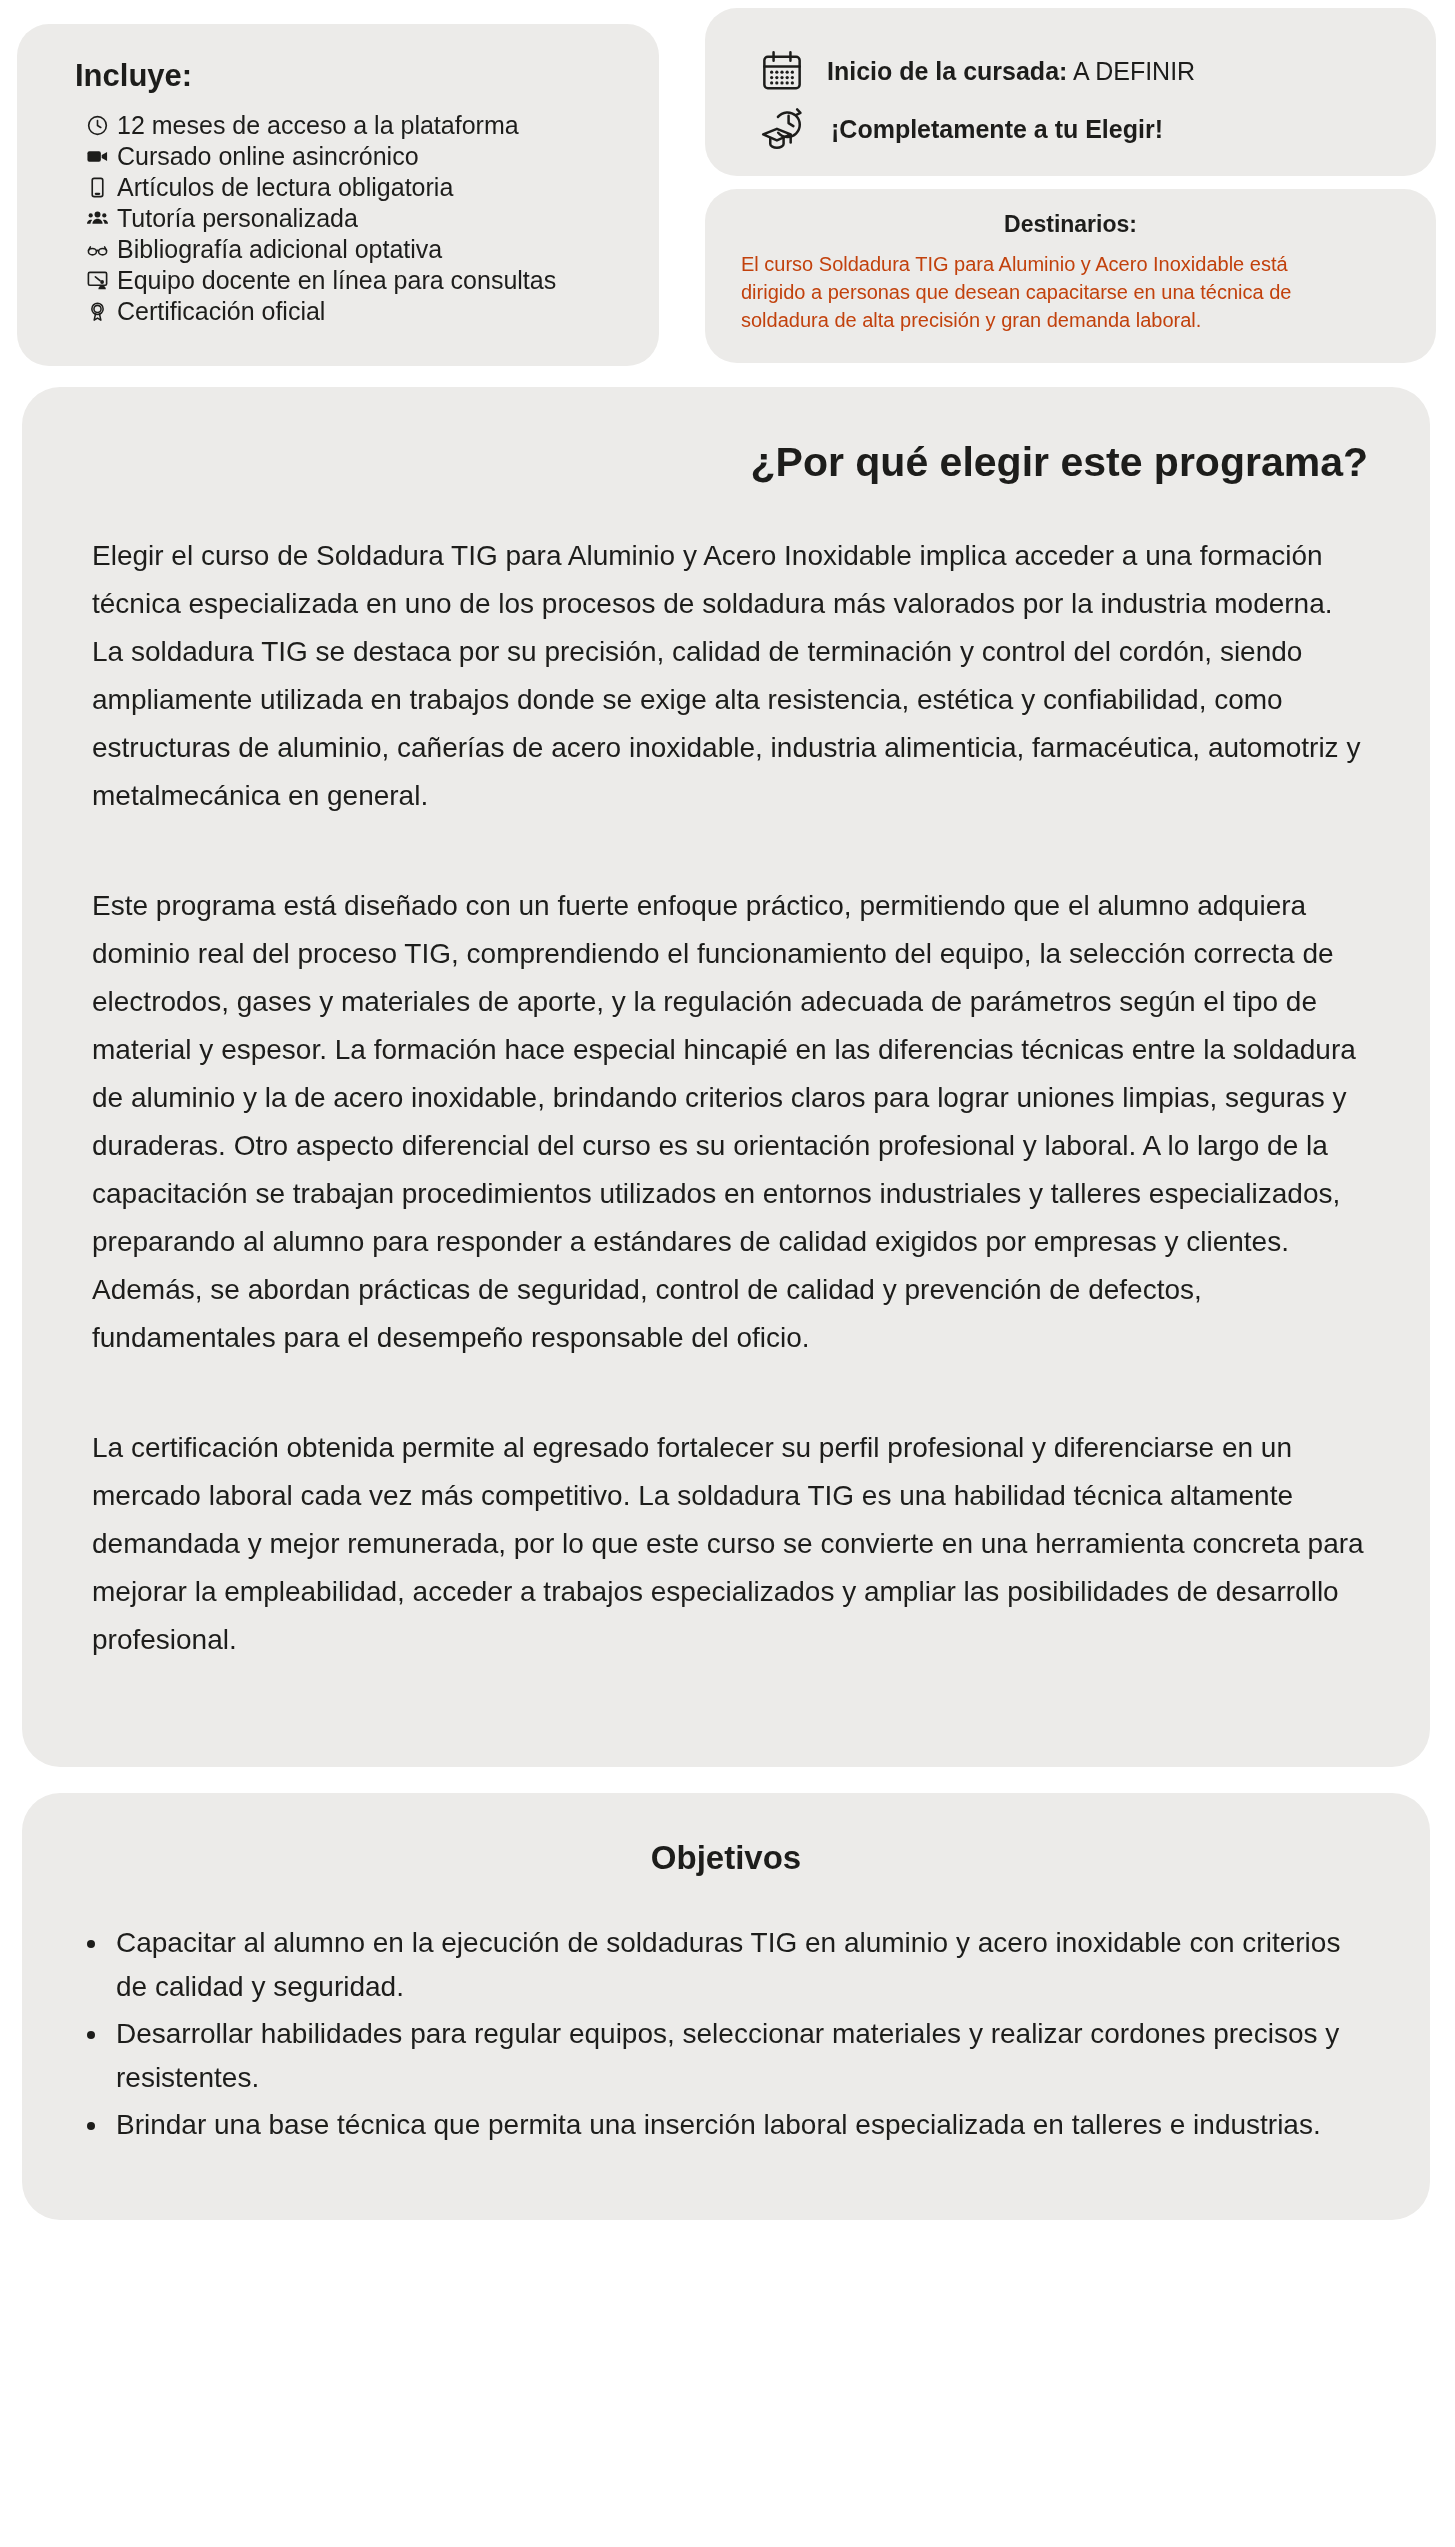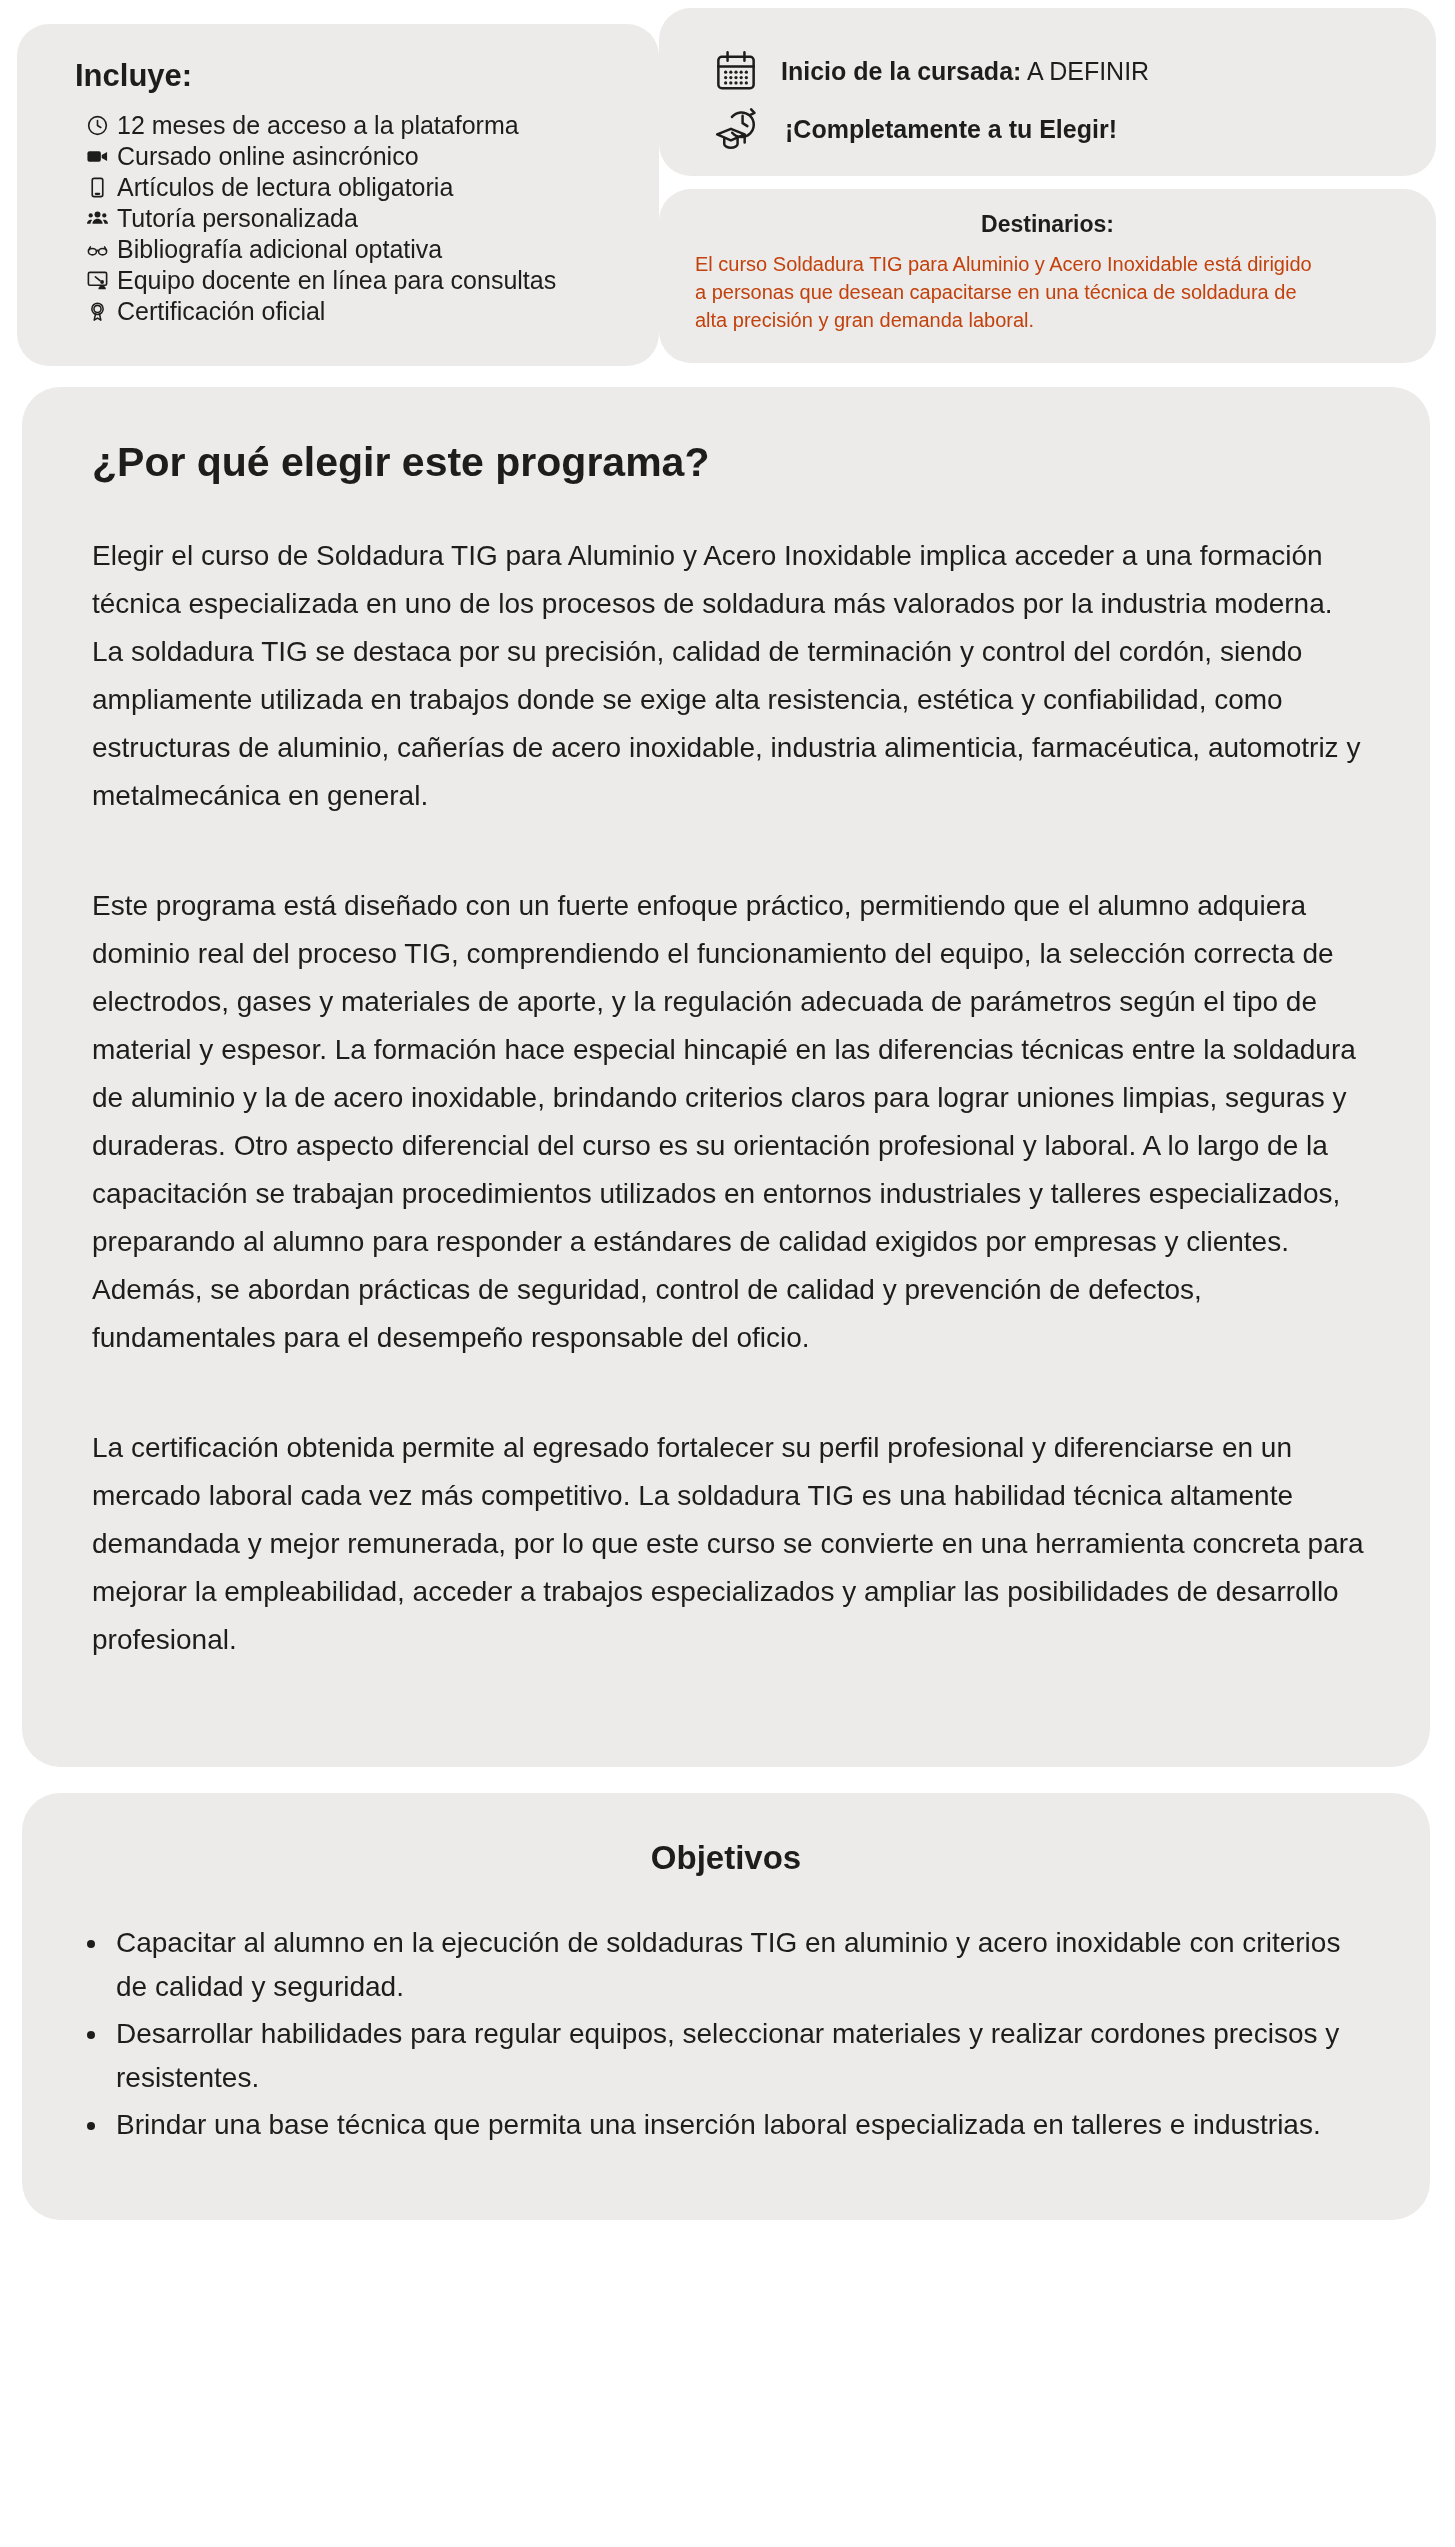--- a/index.html
+++ b/index.html
@@ -5,21 +5,21 @@
   html,body{margin:0;padding:0;}
   body{
     width:1456px;
     background:#ffffff;
     color:#1d1d1b;
     font-family:"Liberation Sans", sans-serif;
     -webkit-font-smoothing:antialiased;
   }
   .card{background:#ecebe9;border-radius:38px;box-sizing:border-box;}
   
-  .top-grid{display:flex;padding:8px 20px 0 17px;align-items:flex-start;}
+  .top-grid{display:flex;gap:46px;padding:8px 20px 0 17px;align-items:flex-start;}
   .includes-card{
     width:642px;min-height:308px;margin-top:16px;
     padding:20px 24px 28px 58px;border-radius:32px;
   }
   .includes-card h2{font-size:31px;font-weight:700;margin:14px 0 16px;}
   .includes-list{list-style:none;margin:11px;padding:0;font-size:25px;line-height:31px;}
   .includes-list li{display:flex;align-items:center;gap:8px;}
   .icn{display:inline-flex;flex:0 0 auto;align-items:center;justify-content:center;}
   .icn svg{display:block;}
   .right-col{flex:1;display:flex;flex-direction:column;gap:13px;}
@@ -29,21 +29,21 @@
     display:flex;flex-direction:column;justify-content:center;gap:10px;
   }
   .sched-row{display:flex;align-items:center;gap:22px;font-size:25px;}
   .sched-row p{margin:0;}
   .sched-row strong{font-weight:700;}
   .recipients-card{min-height:174px;border-radius:32px;padding:22px 0 24px;}
   .recipients-card h3{font-size:23px;font-weight:700;text-align:center;margin:0 0 12px;}
   .recipients-card p{margin:0 111px 0 36px;font-size:20px;line-height:28px;color:#c2410c;}
   
   .main-card{margin:21px 26px 0 22px;padding:52px 62px 103px 70px;}
-  .main-card h1{font-size:41px;font-weight:700;text-align:left;margin:0 0 46px;}
+  .main-card h1{font-size:41px;font-weight:700;text-align:right;margin:0 0 46px;}
   .main-card p{font-size:28px;line-height:48px;margin:0 0 62px;}
   .main-card p:last-child{margin-bottom:0;}
   
   .objectives-card{margin:26px 26px 18px 22px;padding:46px 56px 70px;}
   .objectives-card h2{font-size:33px;font-weight:700;text-align:center;margin:0 0 44px;}
   .objectives-card ul{margin:0;padding-left:32px;font-size:28px;line-height:44px;}
   .objectives-card li{padding-left:6px;margin-bottom:3px;}
 </style>
 </head>
 <body>

